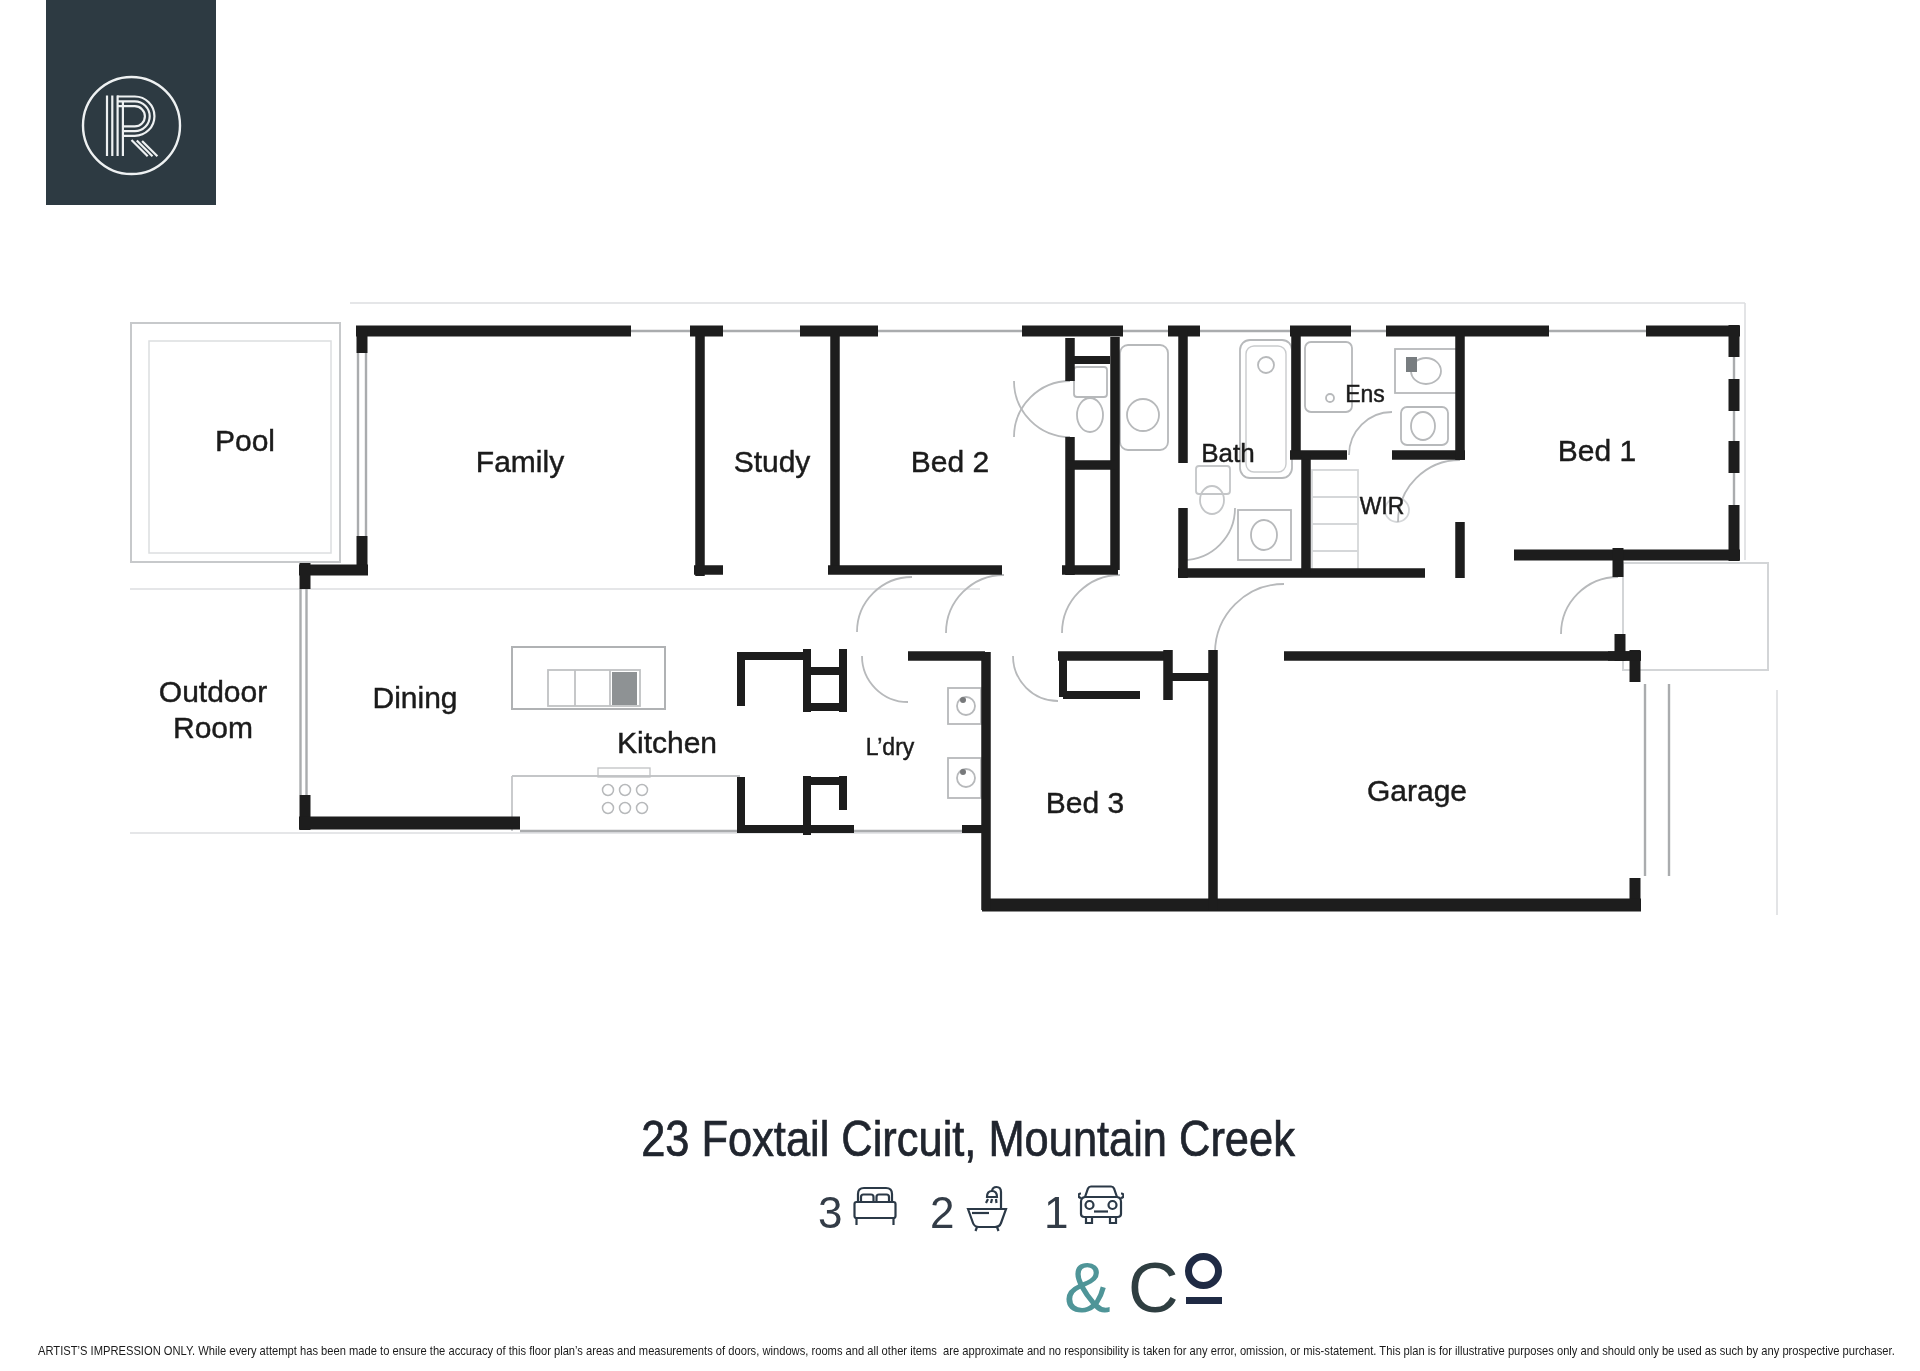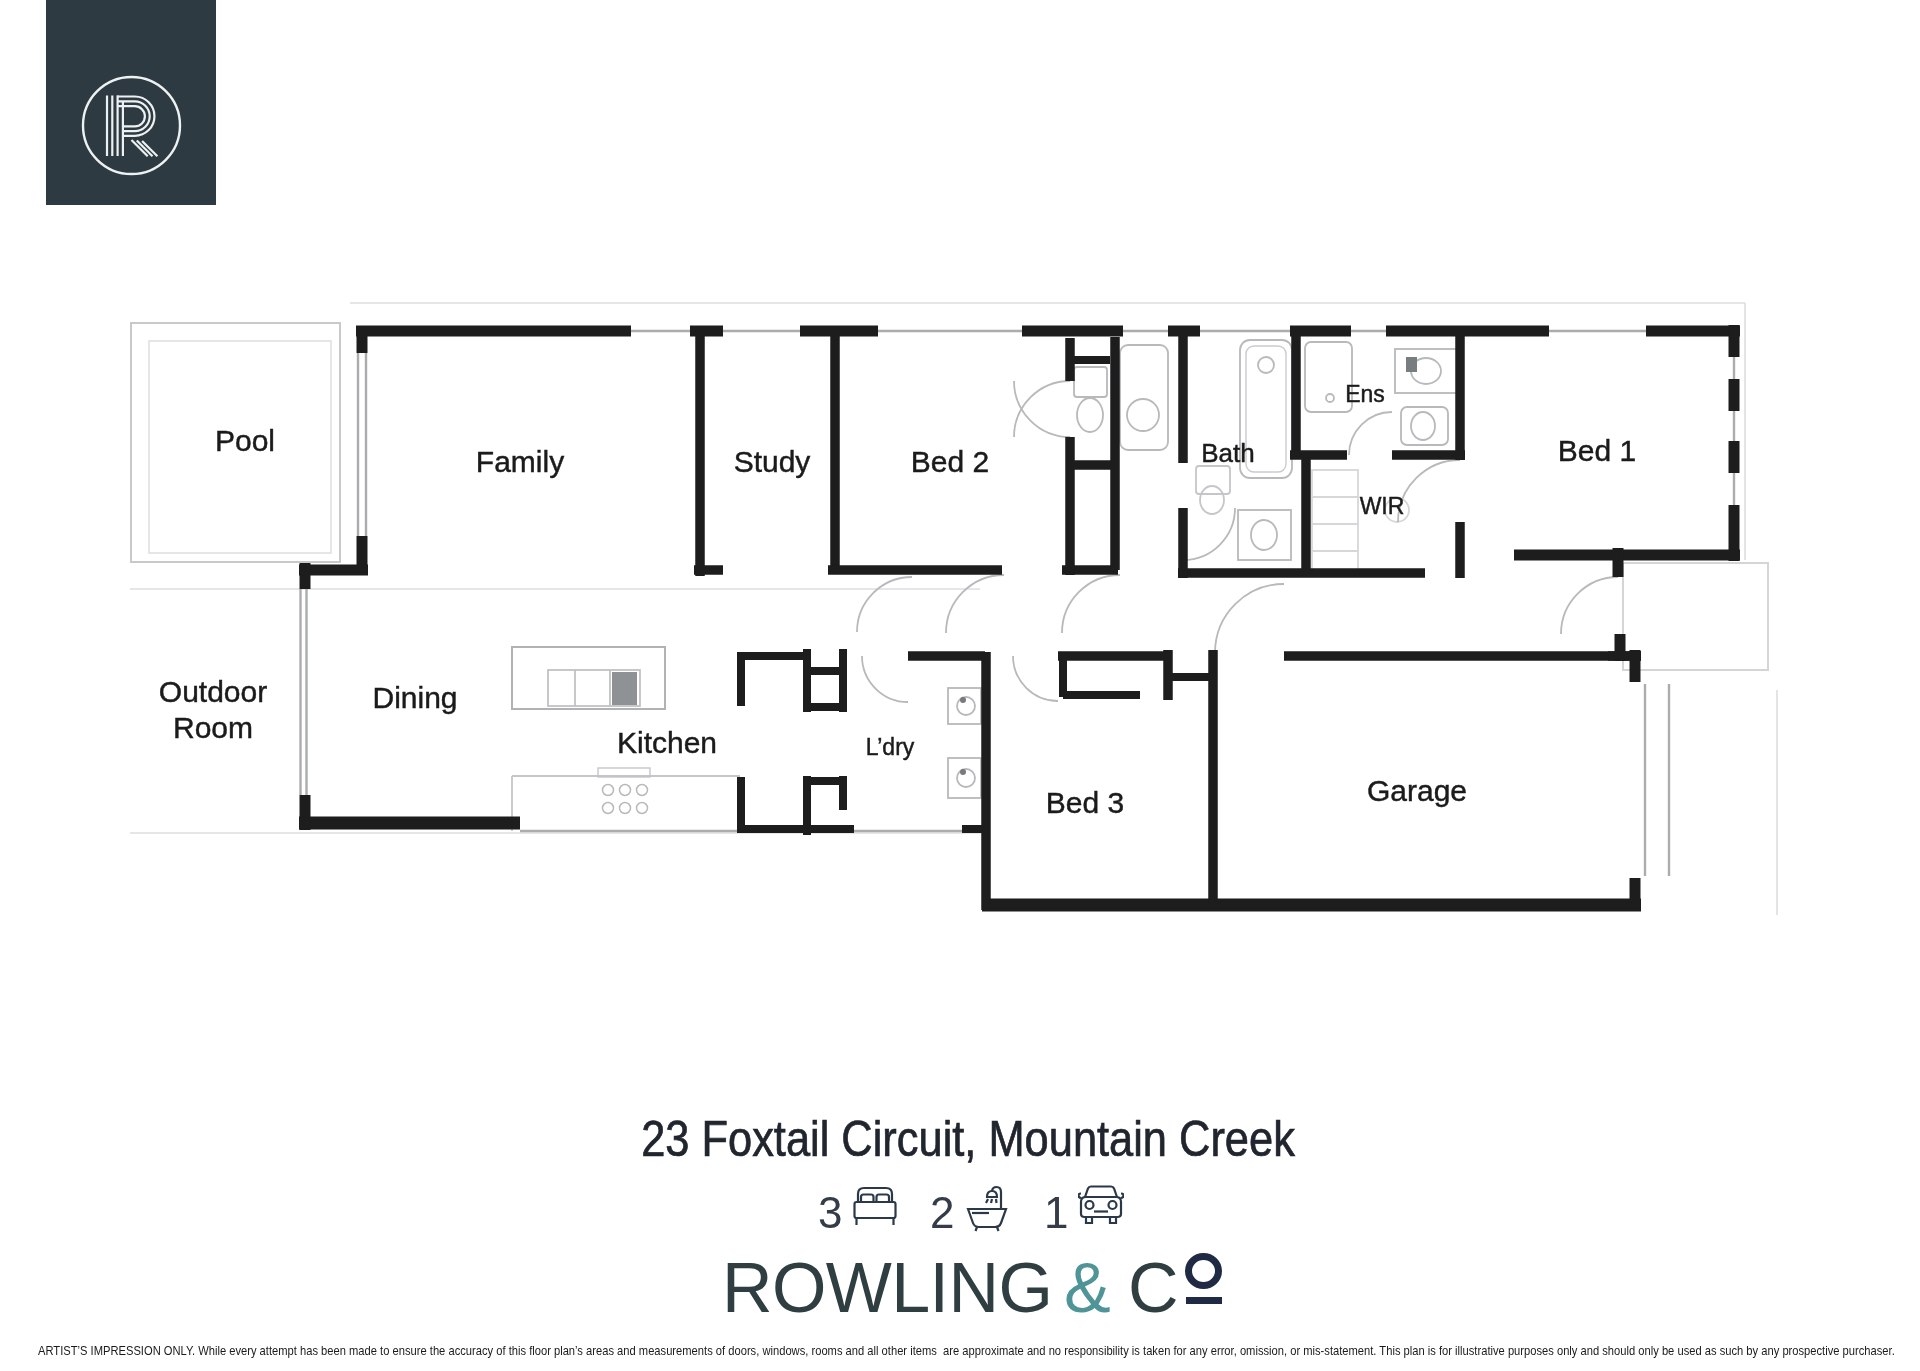--- a/index.html
+++ b/index.html
@@ -254,20 +254,19 @@
     <circle cx="11.5" cy="21" r="4"></circle>
     <circle cx="34.5" cy="21" r="4"></circle>
     <path d="M16 27.5 H30"></path>
     <path d="M3.5 14 Q0.5 14 0.5 11.5 Q0.5 9.5 3 9.5"></path>
     <path d="M42.5 14 Q45.5 14 45.5 11.5 Q45.5 9.5 43 9.5"></path>
     <path d="M8 33 V39 H14 V33 M32 33 V39 H38 V33"></path>
   </svg>
 </div>
 
 <div class="abs" id="rowlogo" style="left:0;top:1248px;width:1920px;height:70px;">
-  <span class="abs" style="left:722px;top:0;font-size:70px;letter-spacing:-0.6px;color:#2f3e41;">ROWLING</span>
   <span class="abs" style="left:1064px;top:0;font-size:70px;color:#4f9598;">&amp;</span>
   <span class="abs" style="left:1128px;top:0;font-size:70px;color:#2f3e41;">C</span>
   <span class="abs" style="left:1185px;top:5px;width:37px;height:36px;border:7px solid #1f2a44;border-radius:50%;box-sizing:border-box;"></span>
   <span class="abs" style="left:1186px;top:49px;width:36px;height:7px;background:#1f2a44;"></span>
 </div>
 
 <div class="abs" id="disc" style="left:38px;top:1343px;font-size:13.5px;color:#1a1a1a;white-space:nowrap;transform-origin:left top;transform:scaleX(0.8275);">ARTIST’S IMPRESSION ONLY. While every attempt has been made to ensure the accuracy of this floor plan’s areas and measurements of doors, windows, rooms and all other items&nbsp; are approximate and no responsibility is taken for any error, omission, or mis-statement. This plan is for illustrative purposes only and should only be used as such by any prospective purchaser.</div>
 
 </body></html>

